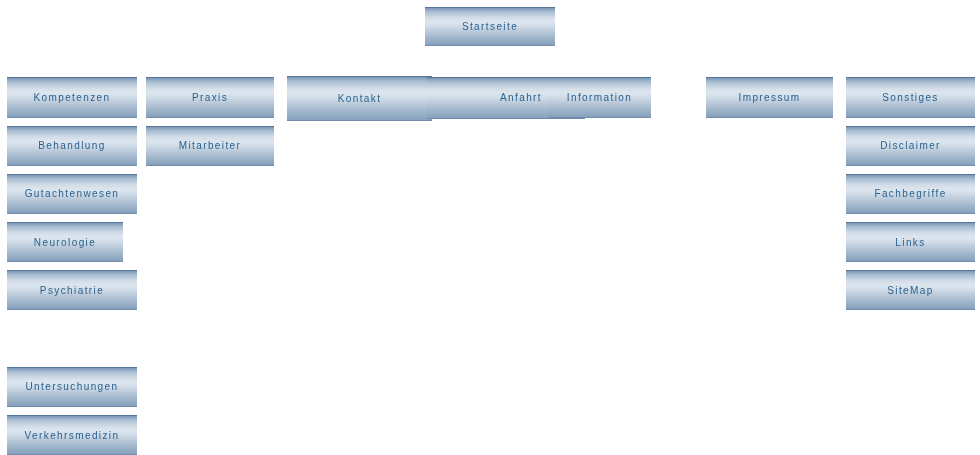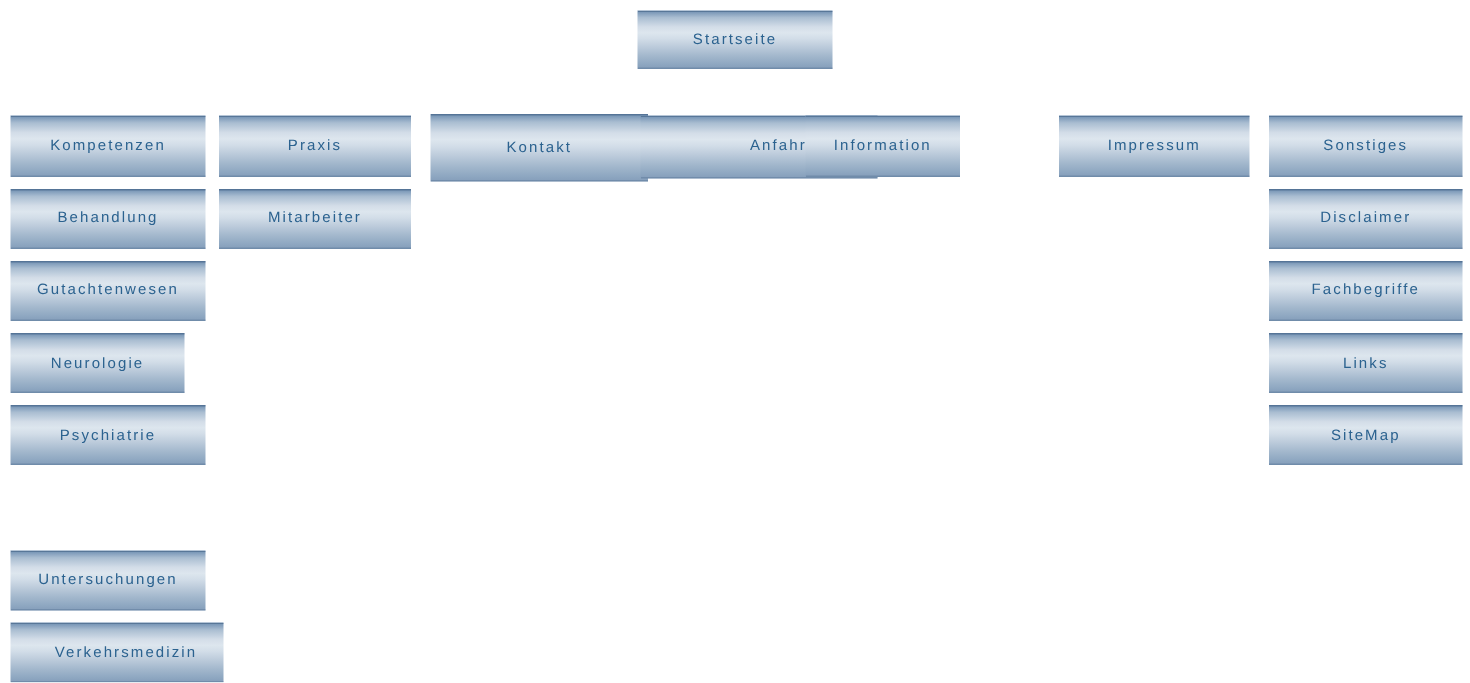--- a/index.html
+++ b/index.html
@@ -61,36 +61,36 @@
     </div>
     <div class="btn" style="left: 7px; top: 222px; width: 116px; height: 40px;">
       <span class="btn-label">Neurologie</span>
     </div>
     <div class="btn" style="left: 7px; top: 270.25px; width: 130px; height: 40px;">
       <span class="btn-label">Psychiatrie</span>
     </div>
     <div class="btn" style="left: 7px; top: 366.75px; width: 130px; height: 40px;">
       <span class="btn-label">Untersuchungen</span>
     </div>
-    <div class="btn" style="left: 7px; top: 415px; width: 130px; height: 40px; padding-left: 12px;">
+    <div class="btn" style="left: 7px; top: 415px; width: 130px; height: 40px;">
       <span class="btn-label">Verkehrsmedizin</span>
     </div>
     <div class="btn" style="left: 146px; top: 77px; width: 128px; height: 41px;">
       <span class="btn-label">Praxis</span>
     </div>
     <div class="btn" style="left: 146px; top: 125.5px; width: 128px; height: 40px;">
       <span class="btn-label">Mitarbeiter</span>
     </div>
     <div class="btn" style="left: 287px; top: 76px; width: 145px; height: 45px;">
       <span class="btn-label">Kontakt</span>
     </div>
     <div class="btn" style="left: 427px; top: 76.5px; width: 128px; height: 42px; padding-left: 30px;">
       <span class="btn-label">Anfahrt</span>
     </div>
-    <div class="btn" style="left: 537px; top: 77px; width: 103px; height: 41px;">
+    <div class="btn" style="left: 548px; top: 77px; width: 103px; height: 41px;">
       <span class="btn-label">Information</span>
     </div>
     <div class="btn" style="left: 846px; top: 77px; width: 129px; height: 41px;">
       <span class="btn-label">Sonstiges</span>
     </div>
     <div class="btn" style="left: 706px; top: 77px; width: 127px; height: 41px;">
       <span class="btn-label">Impressum</span>
     </div>
     <div class="btn" style="left: 846px; top: 125.5px; width: 129px; height: 40px;">
       <span class="btn-label">Disclaimer</span>

